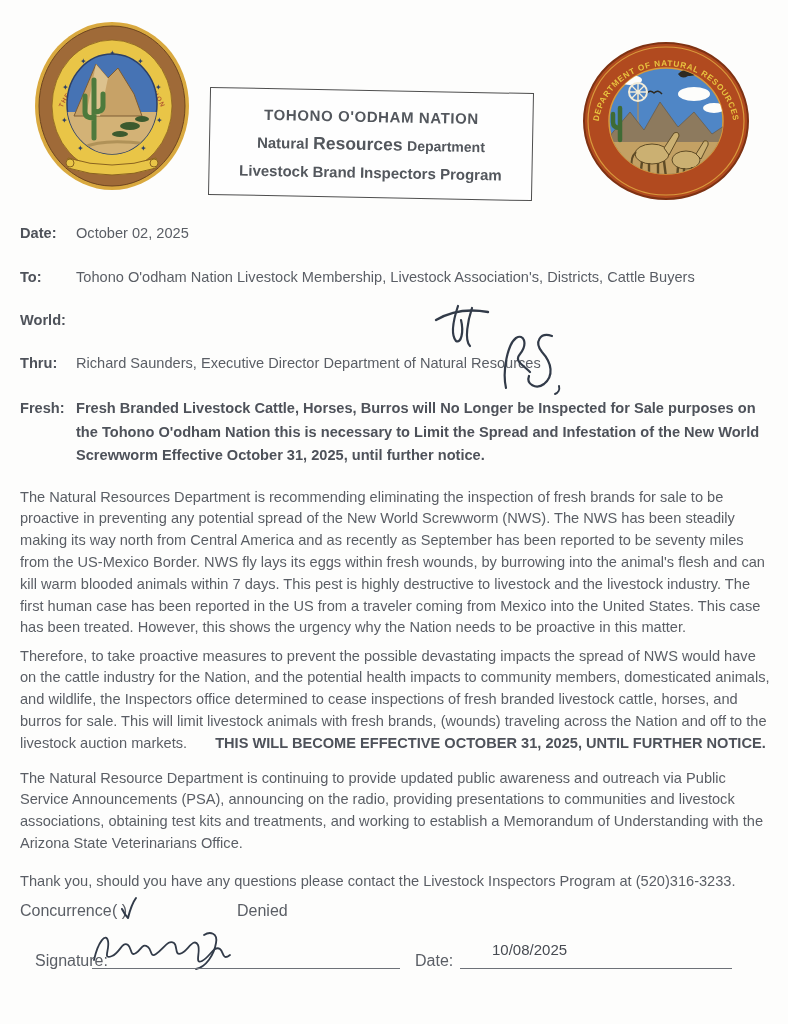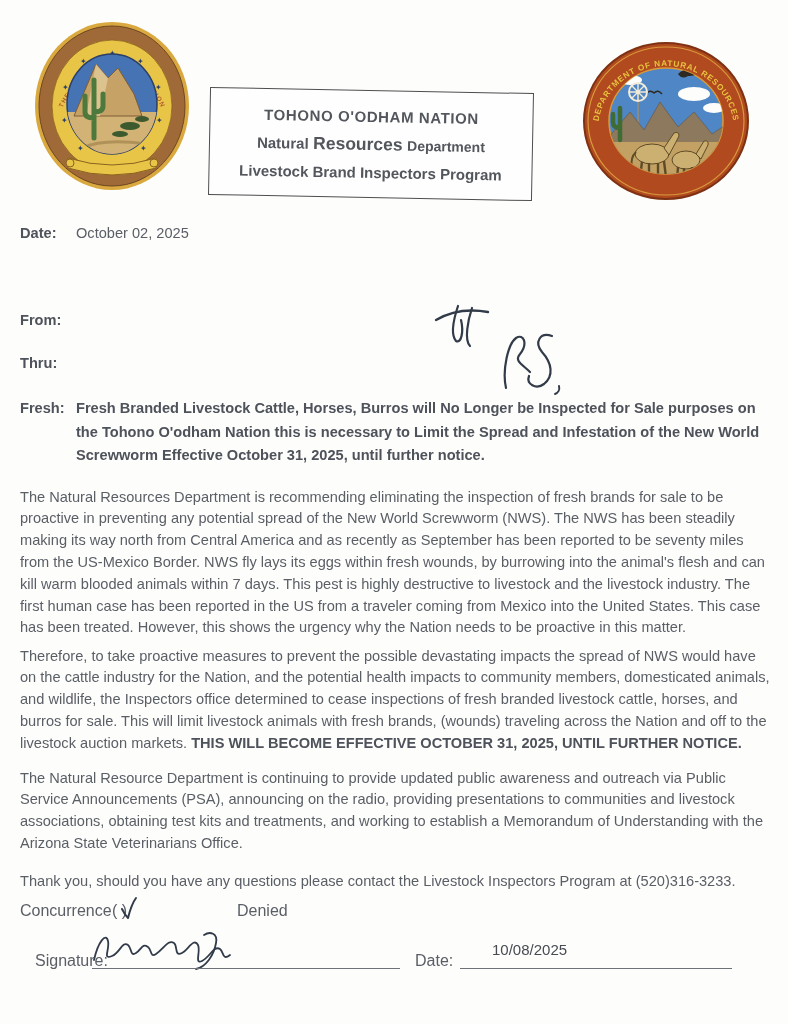--- a/index.html
+++ b/index.html
@@ -25,21 +25,21 @@
   .hb-l2 .seg-a{font-size:15px;}
   .hb-l2 .seg-b{font-size:17.5px;}
   .hb-l2 .seg-c{font-size:14px;}
   .hb-l3{font-size:15px;font-weight:bold;}
   
   .row{position:absolute;left:20px;right:16px;padding-left:56px;font-size:14.6px;line-height:23.5px;}
   .row .lbl{position:absolute;left:0;top:0;font-weight:bold;color:#4e525a;}
   .subj .val{font-weight:bold;color:#4e525a;}
   
   .para{position:absolute;left:20px;width:752px;font-size:14.6px;line-height:21.8px;color:#5a5e65;}
-  .para b{color:#4e525a;}
+  .para b{color:#4e525a;margin-left:24px;}
   
   .ink{position:absolute;}
   .ink path{fill:none;stroke:#323b49;stroke-linecap:round;stroke-linejoin:round;}
   
   .approve-label{position:absolute;font-size:16px;color:#5a5e65;}
   .sig-line{position:absolute;border-bottom:1.4px solid #6d7178;height:18px;}
   .typed-date{position:absolute;font-size:15px;color:#474b52;}
 </style>
 </head>
 <body>
@@ -142,30 +142,35 @@
           <line x1="116" y1="123" x2="117" y2="137"></line>
       </g>
       <path d="M54,110 q-6,6 -4,15" stroke="#5e4b26" stroke-width="2" fill="none"></path>
     </g>
   </svg>
 
   <div class="row" style="top:222px">
     <span class="lbl">Date:</span>
     <span class="val">October 02, 2025</span>
   </div>
+  <div class="row" style="top:266px">
+    <span class="lbl">To:</span>
+    <span class="val">Tohono O'odham Nation Livestock Membership, Livestock Association's, Districts, Cattle Buyers</span>
+  </div>
   <div class="row" style="top:309px">
-    <span class="lbl">From:</span>
+    <span class="lbl">World:</span>
   </div>
   <svg class="ink" style="left:432px;top:296px;width:62px;height:52px" viewBox="0 0 62 52">
     <path d="M4,24 C16,17 34,12 56,16" stroke-width="2.4"></path>
     <path d="M26,10 C22,22 18,38 24,45 C29,48 32,36 29,24" stroke-width="2.2"></path>
     <path d="M40,12 C36,24 32,44 38,50" stroke-width="2.2"></path>
   </svg>
   <div class="row" style="top:352px">
     <span class="lbl">Thru:</span>
+    <span class="val">Richard Saunders, Executive Director Department of Natural Resources</span>
   </div>
   <svg class="ink" style="left:496px;top:330px;width:70px;height:66px" viewBox="0 0 70 66">
     <path d="M10,58 C6,40 12,14 20,8 C28,3 32,14 24,24 C18,31 26,34 34,42" stroke-width="2.2"></path>
     <path d="M56,6 C44,2 38,12 46,22 C56,33 58,46 48,54 C40,60 30,54 33,46" stroke-width="2.2"></path>
     <path d="M63,56 C64,60 62,63 59,64" stroke-width="2"></path>
   </svg>
 
   <div class="row subj" style="top:397px">
     <span class="lbl">Fresh:</span>
     <span class="val">Fresh Branded Livestock Cattle, Horses, Burros will No Longer be Inspected for Sale purposes on the Tohono O'odham Nation this is necessary to Limit the Spread and Infestation of the New World Screwworm Effective October 31, 2025, until further notice.</span>

